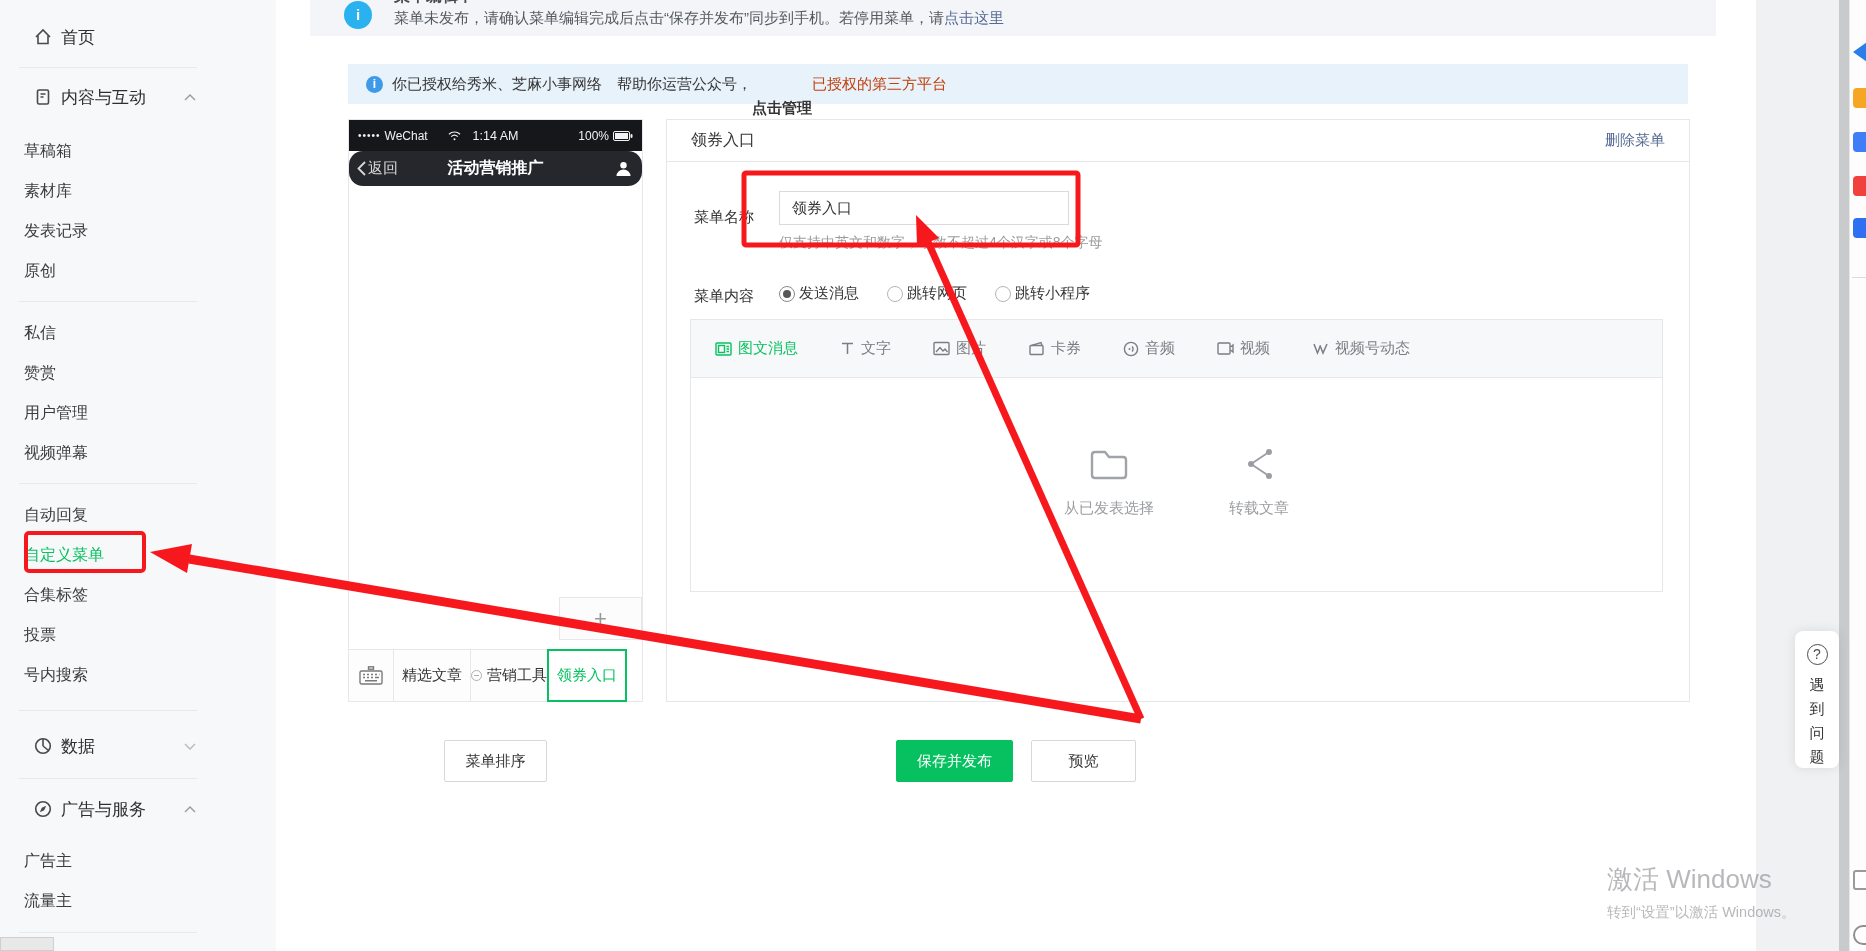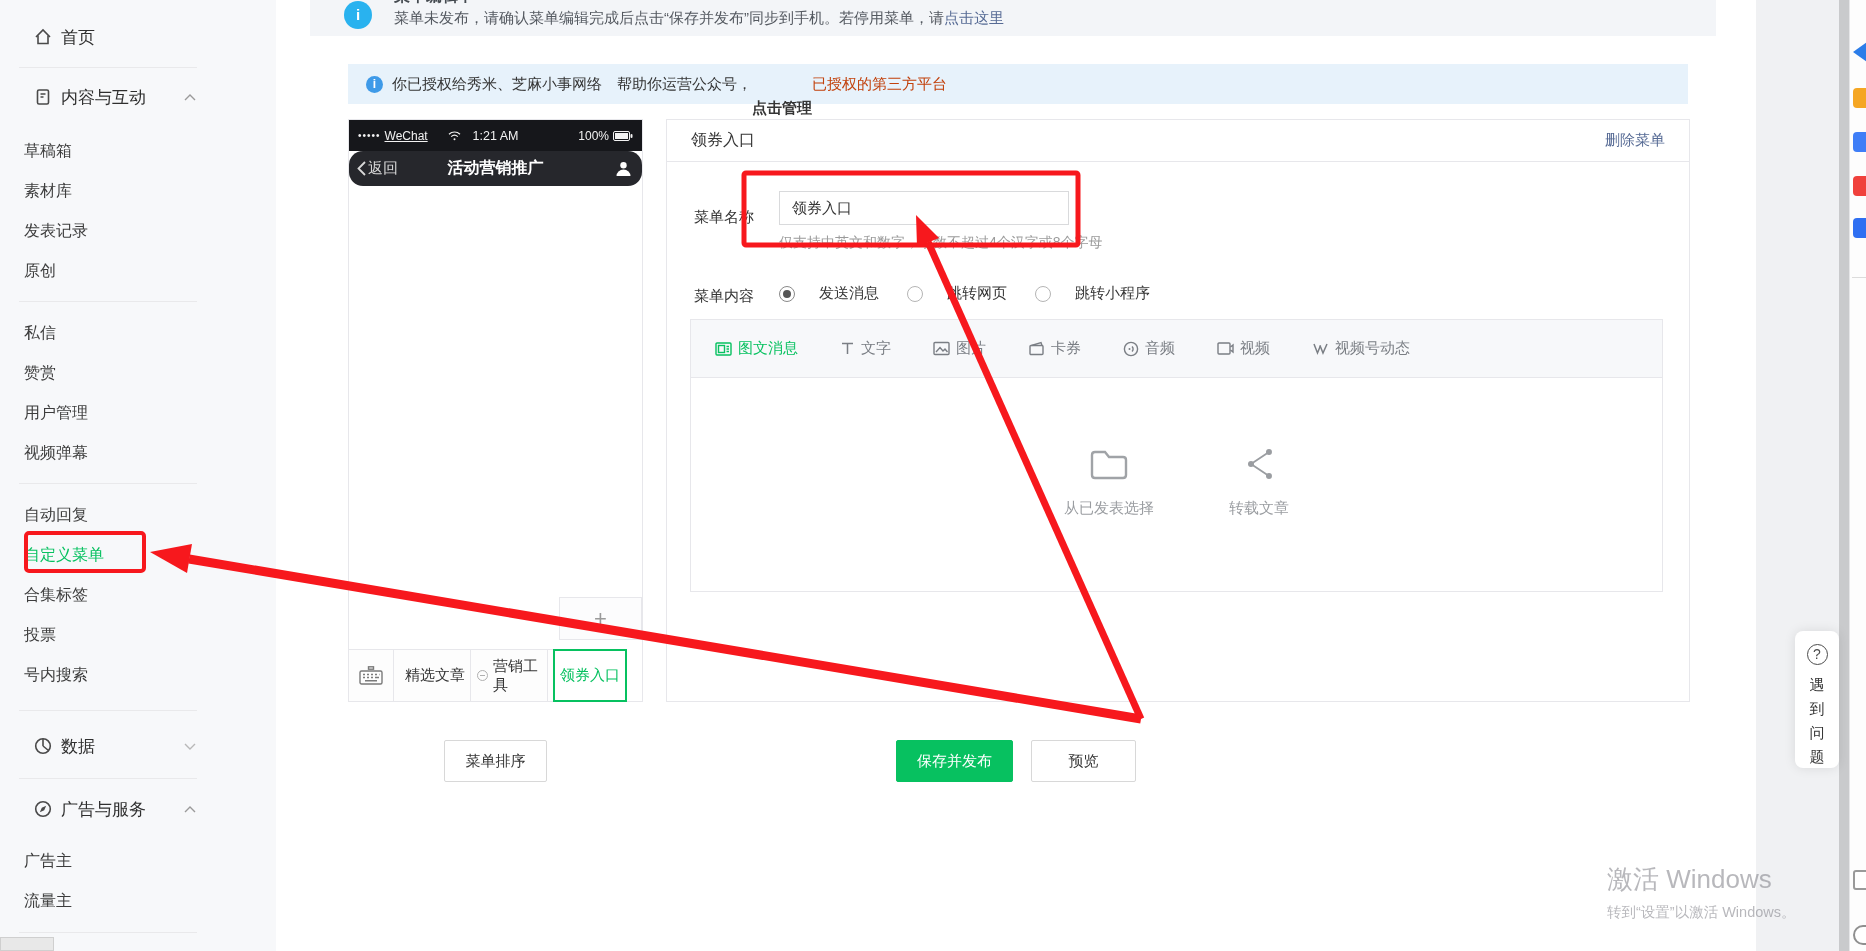--- a/index.html
+++ b/index.html
@@ -29,47 +29,47 @@
   .tn-text a { color:#576b95; text-decoration:none; cursor:pointer; }
   
   .auth-notice { position:absolute; left:348px; top:64px; width:1340px; height:40px; background:#e7f2fb; display:flex; align-items:center; padding-left:18px; font-size:15px; color:#353535; }
   .an-circle { width:17px; height:17px; border-radius:50%; background:#3e9ae8; color:#fff; font-size:12px; font-weight:bold; text-align:center; line-height:17px; margin-right:9px; flex:0 0 auto; }
   .an-bold { font-weight:bold;margin-top:48px; }
   .an-link { color:#c2410c; text-decoration:none; cursor:pointer; }
   
   .phone { position:absolute; left:348px; top:119px; width:295px; height:583px; background:#fff; border:1px solid #e7e7eb; }
   .p-status { height:31px; background:#16171b; color:#f2f2f2; display:flex; align-items:center; padding:0 9px; font-size:12px; }
   .p-dots { letter-spacing:1px; font-size:10px; margin-right:4px; }
-  .p-carrier { margin-right:20px;text-decoration:underline; }
+  .p-carrier { margin-right:20px; }
   .p-time { position:absolute; left:0; right:0; text-align:center; font-size:12.5px; pointer-events:none; }
   .p-right { margin-left:auto; display:flex; align-items:center; gap:4px; z-index:1; }
   .p-nav { position:relative; height:35px; background:#26272c; display:flex; align-items:center; color:#fff;border-radius:14px; }
   .p-back { display:flex; align-items:center; margin-left:8px; color:#d9d9d9; font-size:15px; gap:2px; z-index:1; }
   .p-title { position:absolute; left:0; right:0; text-align:center; font-size:16px; font-weight:bold; color:#fff; pointer-events:none; }
   .p-avatar { margin-left:auto; margin-right:10px; z-index:1; }
   .p-plus { position:absolute; right:0px; top:477px; width:83px; height:43px; border:1px solid #e7e7eb; background:#fcfcfd; color:#9a9a9a; font-size:22px; display:flex; align-items:center; justify-content:center; cursor:pointer; }
-  .p-menubar { position:absolute; left:0; right:16px; bottom:0; height:52px; border-top:1px solid #e7e7eb; display:flex; background:#fdfdfd;gap:6px; }
+  .p-menubar { position:absolute; left:0; right:16px; bottom:0; height:52px; border-top:1px solid #e7e7eb; display:flex; background:#fdfdfd; }
   .p-kb { width:45px; border-right:1px solid #e7e7eb; display:flex; align-items:center; justify-content:center; cursor:pointer; }
   .p-cell { flex:1; display:flex; align-items:center; justify-content:center; font-size:15px; color:#353535; border-right:1px solid #e7e7eb; cursor:pointer; gap:5px; }
   .p-cell:last-child { border-right:none; }
   .p-cell.active { border:2px solid #07c160; color:#07c160; background:#fff; margin:-1px; z-index:1; }
   .mini-dot { width:11px; height:11px; border-radius:50%; border:1px solid #b0b0b0; position:relative; flex:0 0 auto; }
   .mini-dot::after { content:""; position:absolute; left:2px; right:2px; top:4px; border-top:1px solid #b0b0b0; }
   
   .editor { position:absolute; left:666px; top:119px; width:1024px; height:583px; background:#fff; border:1px solid #e7e7eb; }
   .e-header { height:42px; border-bottom:1px solid #e7e7eb; display:flex; align-items:center; padding:0 24px; }
   .e-title { font-size:16px; color:#353535; }
   .e-del { margin-left:auto; font-size:15px; color:#576b95; text-decoration:none; cursor:pointer; }
   .e-label { position:absolute; left:27px; font-size:15px; color:#353535; }
   .lbl-name { top:80px; line-height:34px; }
   .lbl-content { top:166px; line-height:20px; }
   .name-input { position:absolute; left:112px; top:71px; width:290px; height:34px; border:1px solid #d9dadc; padding:0 12px; font-size:15px; color:#353535; font-family:inherit; background:#fff; }
   .e-hint { position:absolute; left:112px; top:114px; font-size:14px; color:#9b9b9b; }
   .e-radios { position:absolute; left:112px; top:164px; display:flex; gap:28px; align-items:center; font-size:15px; }
-  .radio-item { display:flex; align-items:center; gap:24px; cursor:pointer; }
+  .radio-item { display:flex; align-items:center; gap:4px; cursor:pointer; }
   .radio { width:16px; height:16px; border-radius:50%; border:1px solid #b5b5b5; background:#fff; position:relative; flex:0 0 auto; }
   .radio.sel { border-color:#8a8a8a; }
   .radio.sel::after { content:""; position:absolute; left:3px; top:3px; width:8px; height:8px; border-radius:50%; background:#565656; }
   .e-card { position:absolute; left:23px; top:199px; width:973px; height:273px; border:1px solid #e7e7eb; }
   .e-tabs { height:58px; background:#f7f8fa; border-bottom:1px solid #e7e7eb; display:flex; align-items:center; padding-left:24px; gap:42px; font-size:15px; color:#7a7e84; }
   .e-tab { display:flex; align-items:center; gap:6px; cursor:pointer; white-space:nowrap; }
   .e-tab.active { color:#07c160; }
   .e-tab svg { flex:0 0 auto; }
   .e-options { display:flex; justify-content:center; gap:75px; padding-top:66px; }
   .e-opt { text-align:center; color:#9a9da1; font-size:15px; cursor:pointer; }
@@ -194,21 +194,21 @@
 
   <div class="phone">
     <div class="p-status">
       <span class="p-dots">•••••</span>
       <span class="p-carrier">WeChat</span>
       <svg width="13" height="10" viewBox="0 0 13 10" fill="none" stroke="#f2f2f2" stroke-width="1.2">
           <path d="M1 3.2 A8 8 0 0 1 12 3.2"></path>
           <path d="M3.2 5.6 A5 5 0 0 1 9.8 5.6"></path>
           <circle cx="6.5" cy="8.3" r="1" fill="#f2f2f2" stroke="none"></circle>
         </svg>
-      <span class="p-time">1:21 AM</span>
+      <span class="p-time">1:14 AM</span>
       <span class="p-right">
         <span>100%</span>
         <svg width="20" height="10" viewBox="0 0 20 10" fill="none">
             <rect x="0.5" y="0.5" width="16" height="9" rx="1.5" stroke="#f2f2f2"></rect>
             <rect x="2" y="2" width="13" height="6" fill="#f2f2f2"></rect>
             <rect x="17.5" y="3" width="2" height="4" rx="1" fill="#f2f2f2"></rect>
           </svg>
       </span>
     </div>
     <div class="p-nav">

